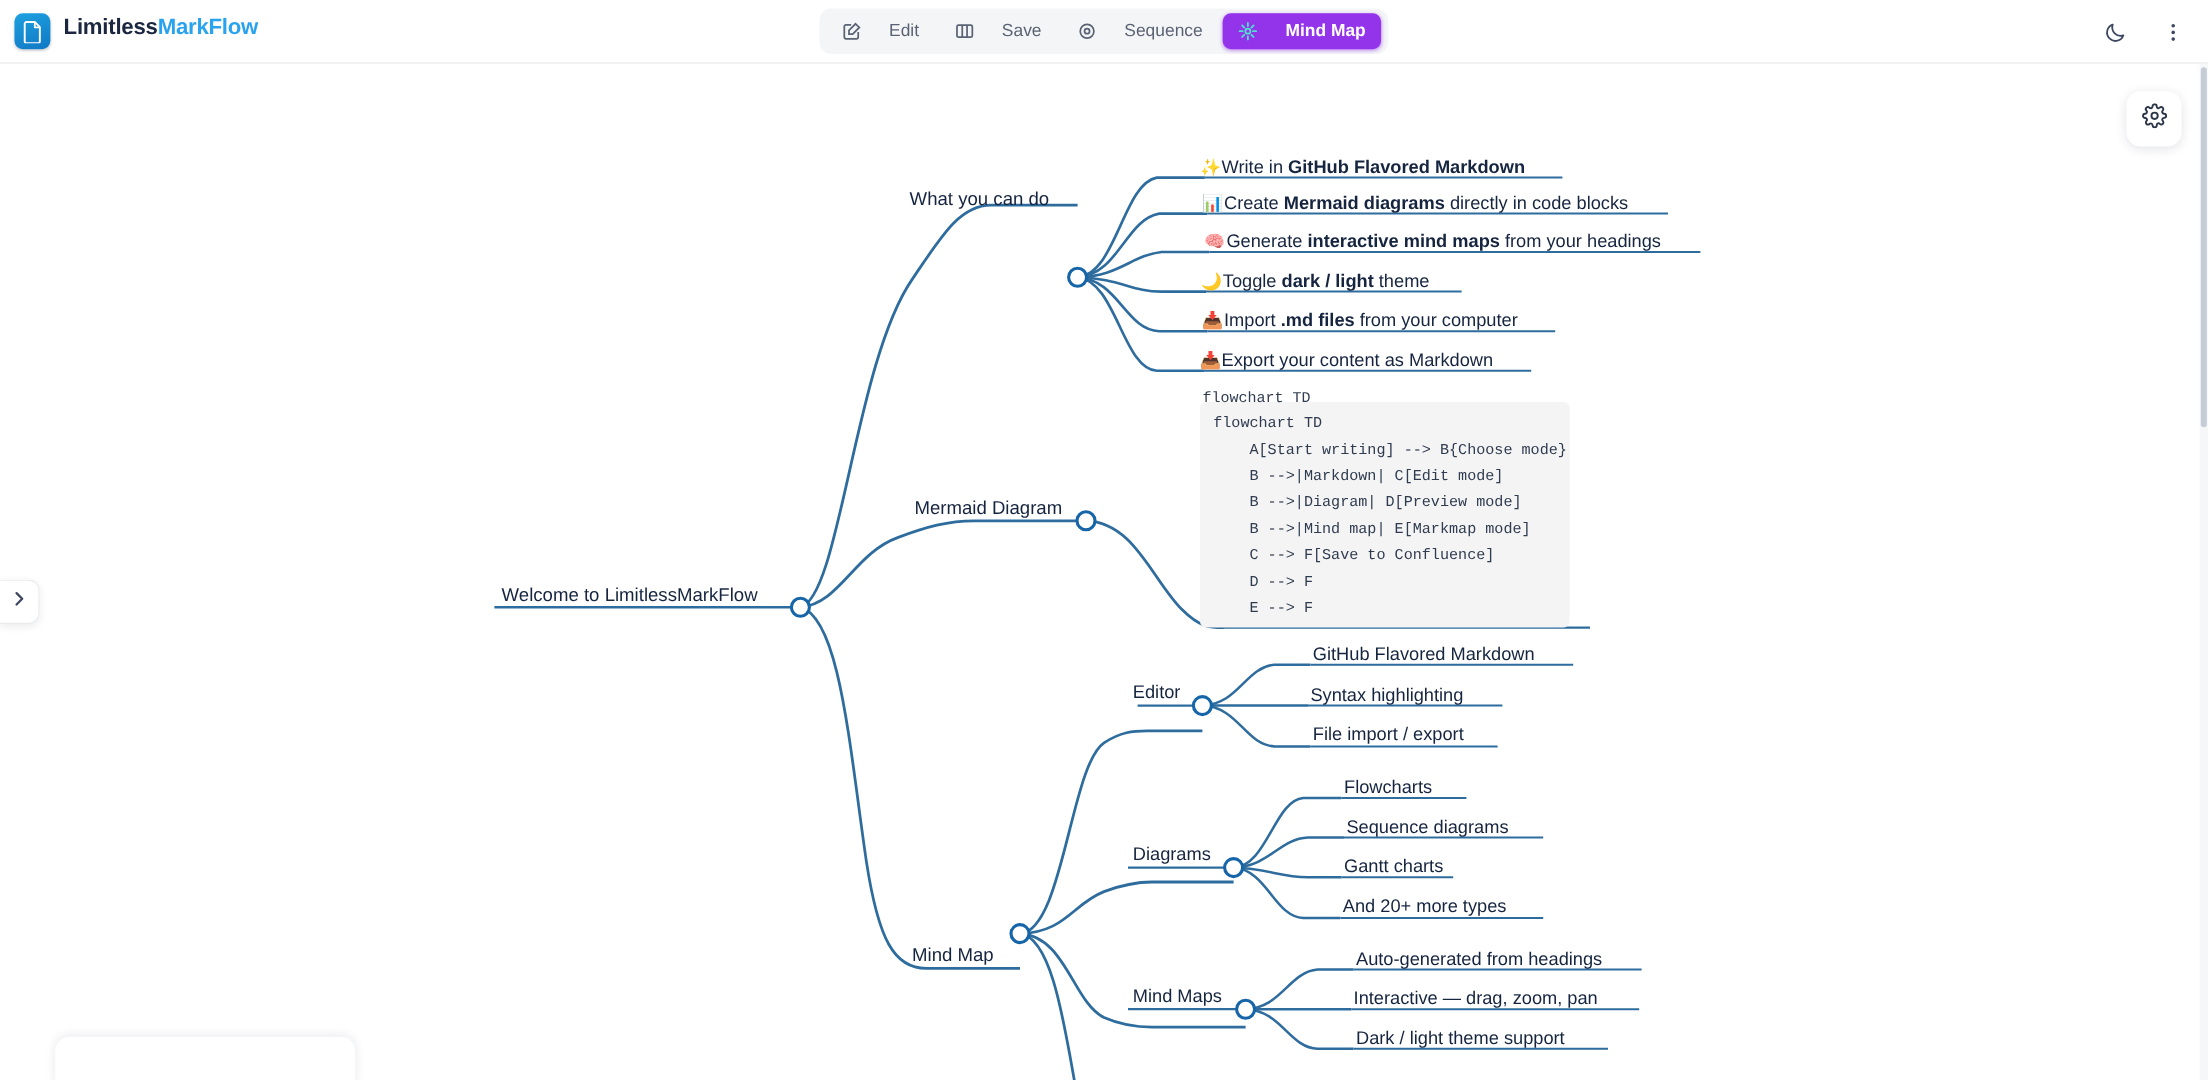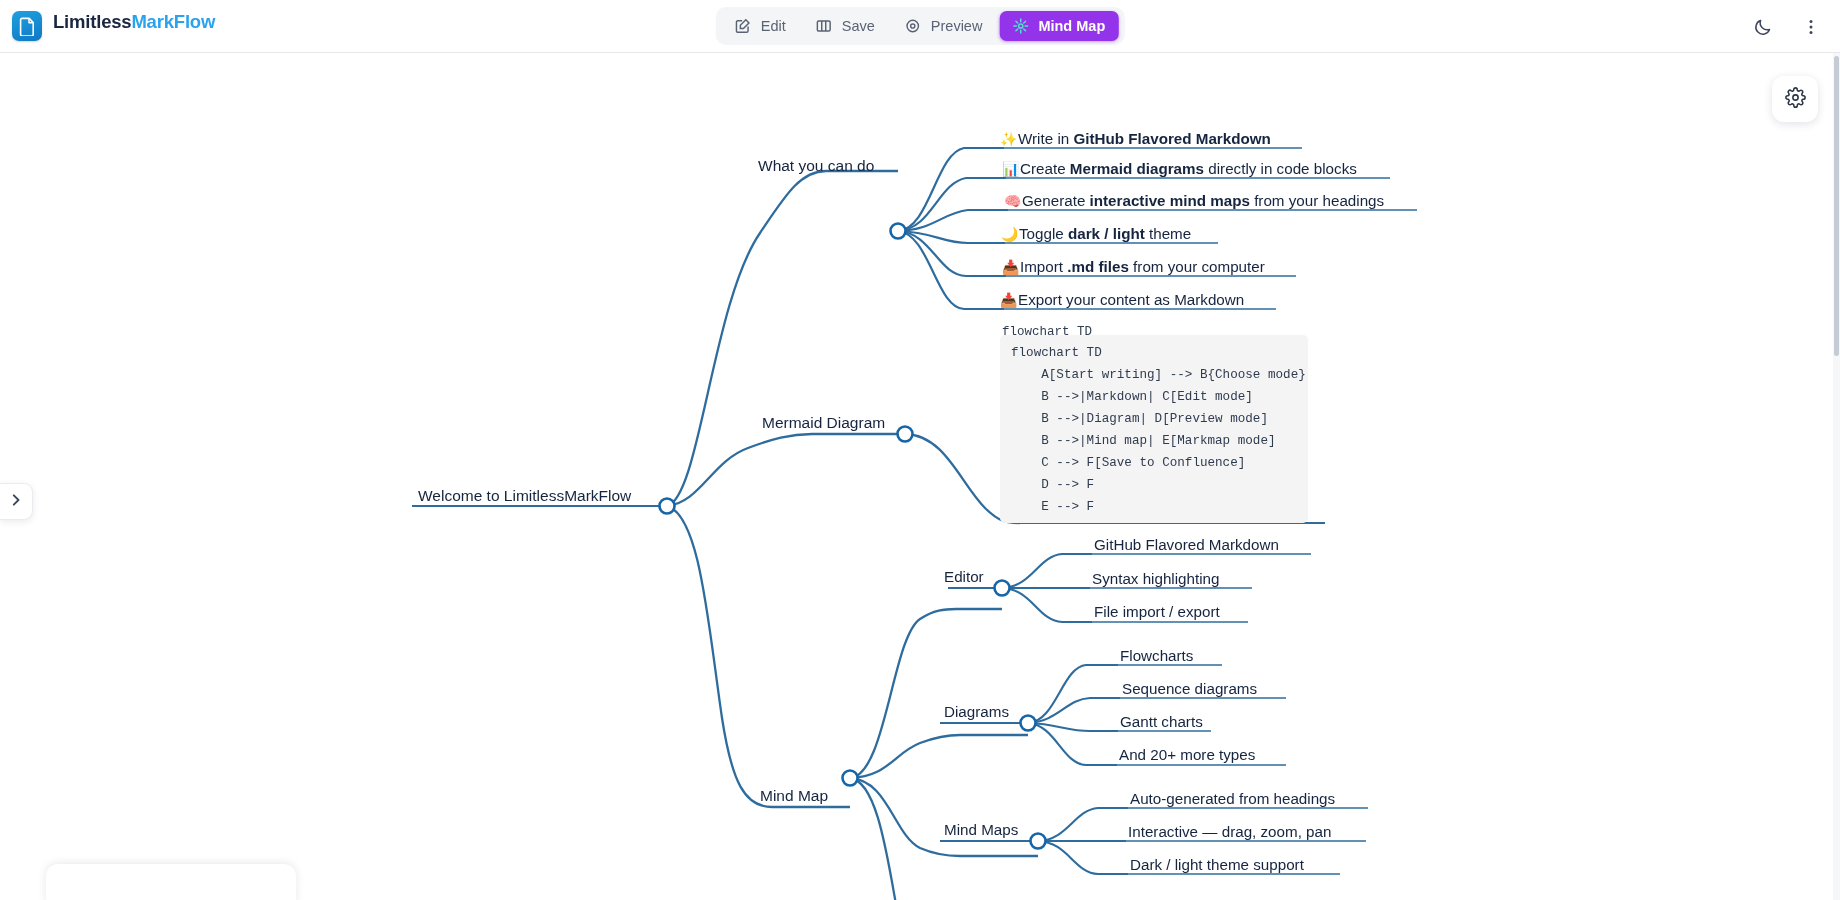--- a/index.html
+++ b/index.html
@@ -32,21 +32,21 @@
 
   .modebar {
     position: absolute; left: 50%; transform: translateX(-50%);
     top: 7px;
     height: 38px;
     background: #f4f5f7; border-radius: 10px;
     display: flex; align-items: center; gap: 4px;
     padding: 4px 6px;
   }
   .modebtn {
-    display: flex; align-items: center; gap: 10px;
+    display: flex; align-items: center; gap: 23px;
     height: 30px; padding: 0 13px; border-radius: 7px;
     font-size: 14.5px; color: #5a6374; background: transparent;
     border: none; cursor: pointer; white-space: nowrap;
     font-family: "Liberation Sans", sans-serif;
   }
   .modebtn.active {
     background: #9333ea; color: #ffffff; font-weight: 700;
     box-shadow: 0 1px 3px rgba(147,51,234,.45);
   }
   .modebtn svg { display: block; }
@@ -152,21 +152,21 @@
       <span>Save</span>
     </button>
 
     <button class="modebtn">
       <span>
         <svg width="16" height="16" viewBox="0 0 16 16" fill="none" stroke="currentColor" stroke-width="1.45">
           <circle cx="8" cy="8" r="5.7"></circle>
             <circle cx="8" cy="8" r="2.1"></circle>
         </svg>
       </span>
-      <span>Preview</span>
+      <span>Sequence</span>
     </button>
 
     <button class="modebtn active">
       <span>
         <svg width="16" height="16" viewBox="0 0 16 16" fill="none" stroke="#4de3d0" stroke-width="1.5" stroke-linecap="round">
           <circle cx="8" cy="8" r="2.1"></circle>
           <path d="M8 1.1v2.6M8 12.3v2.6M1.1 8h2.6M12.3 8h2.6M3.2 3.2l1.8 1.8M11 11l1.8 1.8M12.8 3.2L11 5M5 11l-1.8 1.8"></path>
         </svg>
       </span>
       <span>Mind Map</span>

